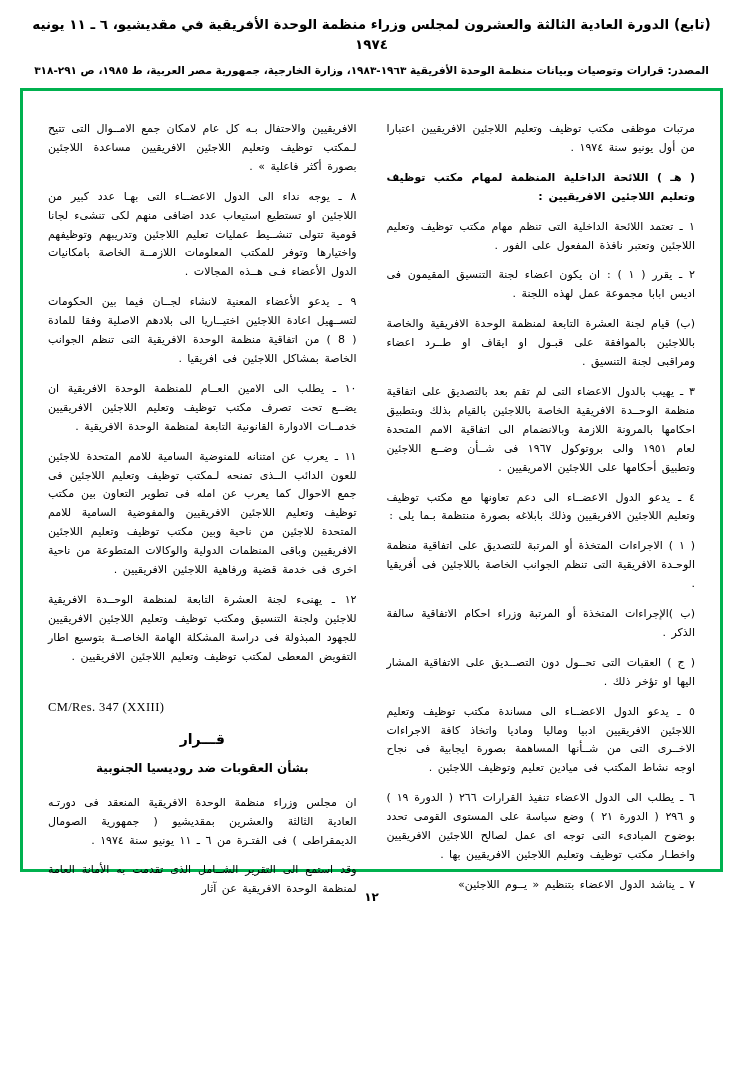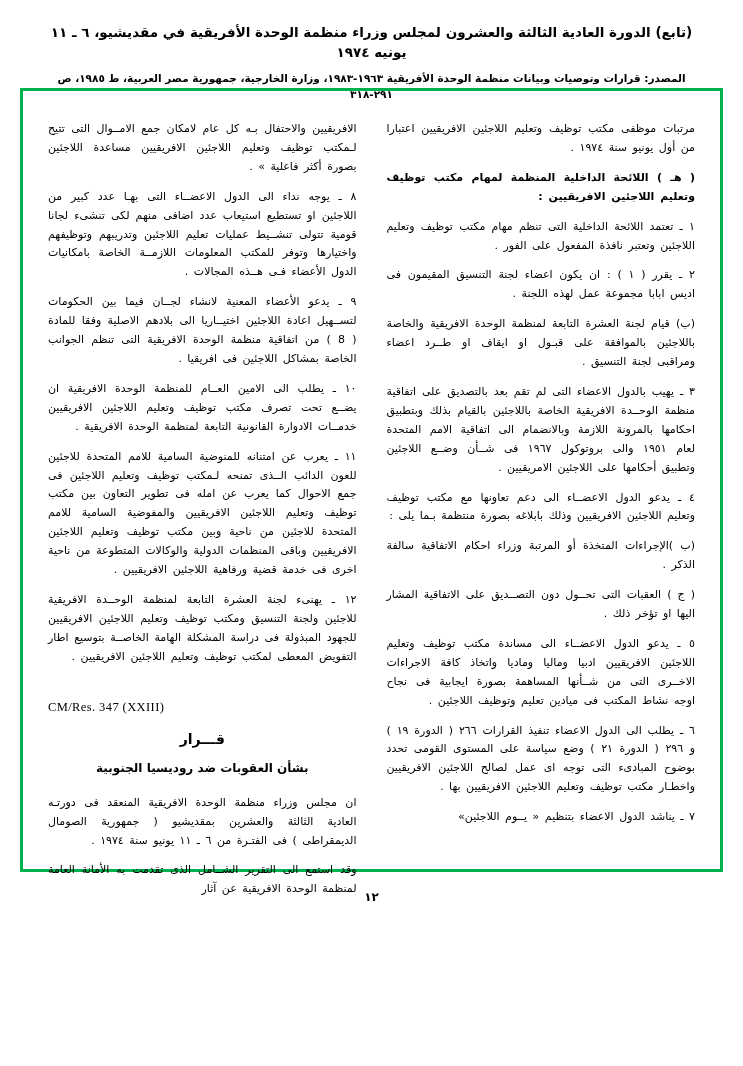--- a/index.html
+++ b/index.html
@@ -13,21 +13,21 @@
     font-family: "Liberation Serif", "DejaVu Serif", serif;
     color: #000000;
     position: relative;
     overflow: hidden;
   }
   .page {
     position: relative;
     width: 743px;
     height: 920px;
     box-sizing: border-box;
-    padding: 8px;
+    padding: 0;
   }
   .header-block {
     text-align: center;
     padding: 14px 30px 0 30px;
   }
   .header-title {
     font-family: "DejaVu Sans", "Liberation Sans", sans-serif;
     font-size: 13.5px;
     font-weight: bold;
     line-height: 1.5;
@@ -137,20 +137,21 @@
   <div class="columns">
 
     <div class="col">
       <div class="para first">مرتبات موظفى مكتب توظيف وتعليم اللاجئين الافريقيين اعتبارا من أول يونيو سنة ١٩٧٤ .</div>
       <div class="para bold">( هـ ) اللائحة الداخلية المنظمة لمهام مكتب توظيف وتعليم اللاجئين الافريقيين :</div>
       <div class="para">١ ـ تعتمد اللائحة الداخلية التى تنظم مهام مكتب توظيف وتعليم اللاجئين وتعتبر نافذة المفعول على الفور .</div>
       <div class="para">٢ ـ يقرر ( ١ ) : ان يكون اعضاء لجنة التنسيق المقيمون فى اديس ابابا مجموعة عمل لهذه اللجنة .</div>
       <div class="para">(ب) قيام لجنة العشرة التابعة لمنظمة الوحدة الافريقية والخاصة باللاجئين بالموافقة على قبـول او ايقاف او طــرد اعضاء ومراقبى لجنة التنسيق .</div>
       <div class="para">٣ ـ يهيب بالدول الاعضاء التى لم تقم بعد بالتصديق على اتفاقية منظمة الوحــدة الافريقية الخاصة باللاجئين بالقيام بذلك وبتطبيق احكامها بالمرونة اللازمة وبالانضمام الى اتفاقية الامم المتحدة لعام ١٩٥١ والى بروتوكول ١٩٦٧ فى شــأن وضــع اللاجئين وتطبيق أحكامها على اللاجئين الامريقيين .</div>
       <div class="para">٤ ـ يدعو الدول الاعضــاء الى دعم تعاونها مع مكتب توظيف وتعليم اللاجئين الافريقيين وذلك بابلاغه بصورة منتظمة بـما يلى :</div>
+      <div class="para">( ١ ) الاجراءات المتخذة أو المرتبة للتصديق على اتفاقية منظمة الوحـدة الافريقية التى تنظم الجوانب الخاصة باللاجئين فى أفريقيا .</div>
       <div class="para">(ب )الإجراءات المتخذة أو المرتبة وزراء احكام الاتفاقية سالفة الذكر .</div>
       <div class="para">( ج ) العقبات التى تحــول دون التصــديق على الاتفاقية المشار اليها او تؤخر ذلك .</div>
       <div class="para">٥ ـ يدعو الدول الاعضــاء الى مساندة مكتب توظيف وتعليم اللاجئين الافريقيين ادبيا وماليا وماديا واتخاذ كافة الاجراءات الاخــرى التى من شــأنها المساهمة بصورة ايجابية فى نجاح اوجه نشاط المكتب فى ميادين تعليم وتوظيف اللاجئين .</div>
       <div class="para">٦ ـ يطلب الى الدول الاعضاء تنفيذ القرارات ٢٦٦ ( الدورة ١٩ ) و ٢٩٦ ( الدورة ٢١ ) وضع سياسة على المستوى القومى تحدد بوضوح المبادىء التى توجه اى عمل لصالح اللاجئين الافريقيين واخطـار مكتب توظيف وتعليم اللاجئين الافريقيين بها .</div>
       <div class="para">٧ ـ يناشد الدول الاعضاء بتنظيم « يــوم اللاجئين»</div>
     </div>
 
     <div class="col">
       <div class="para first">الافريقيين والاحتفال بـه كل عام لامكان جمع الامــوال التى تتيح لـمكتب توظيف وتعليم اللاجئين الافريقيين مساعدة اللاجئين بصورة أكثر فاعلية » .</div>
       <div class="para">٨ ـ يوجه نداء الى الدول الاعضــاء التى بهـا عدد كبير من اللاجئين او تستطيع استيعاب عدد اضافى منهم لكى تنشىء لجانا قومية تتولى تنشــيط عمليات تعليم اللاجئين وتدريبهم وتوظيفهم واختيارها وتوفر للمكتب المعلومات اللازمــة الخاصة بامكانيات الدول الأعضاء فـى هــذه المجالات .</div>

